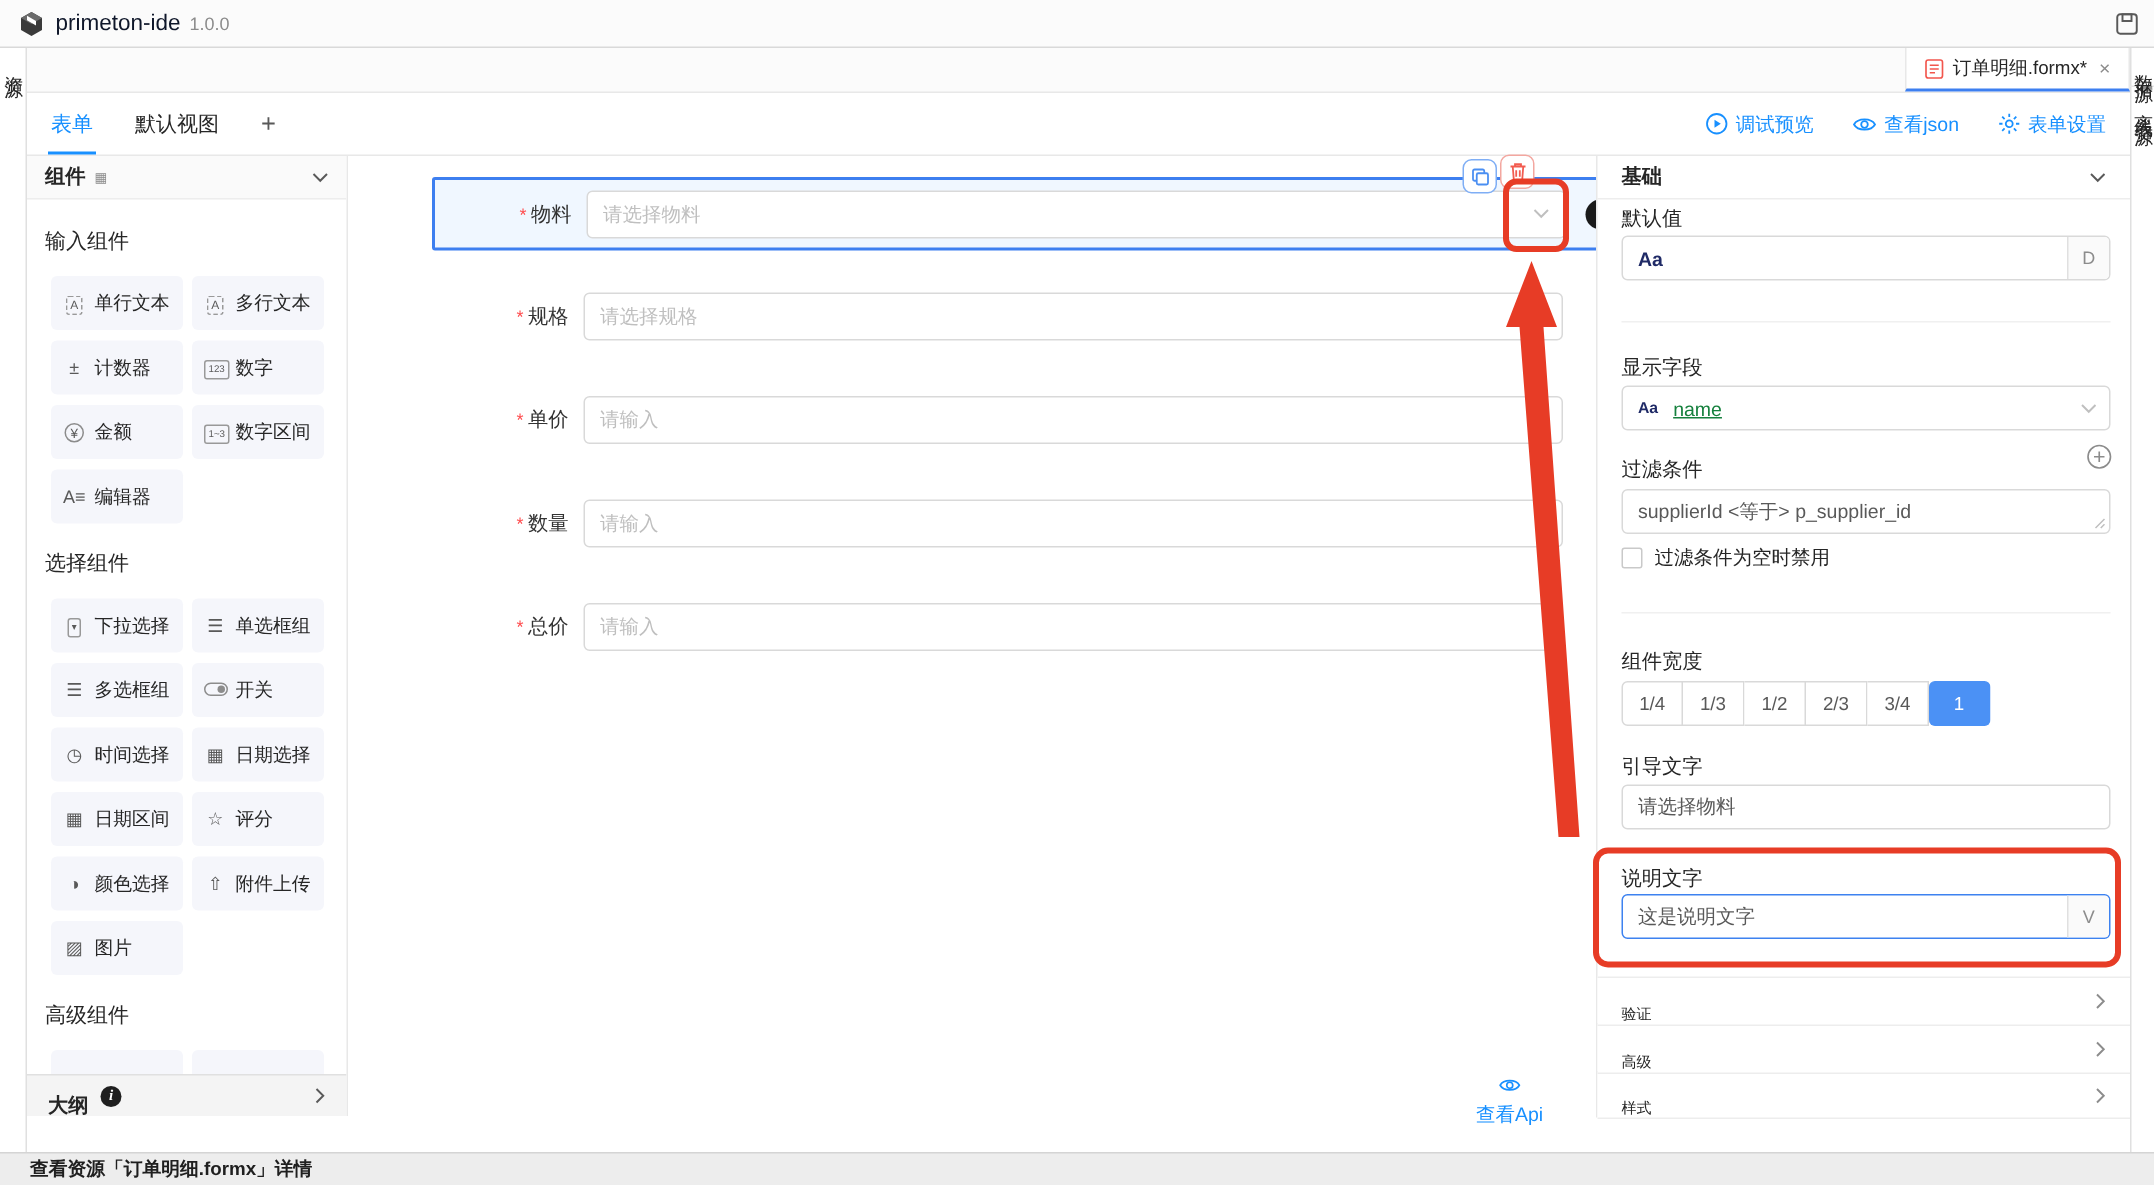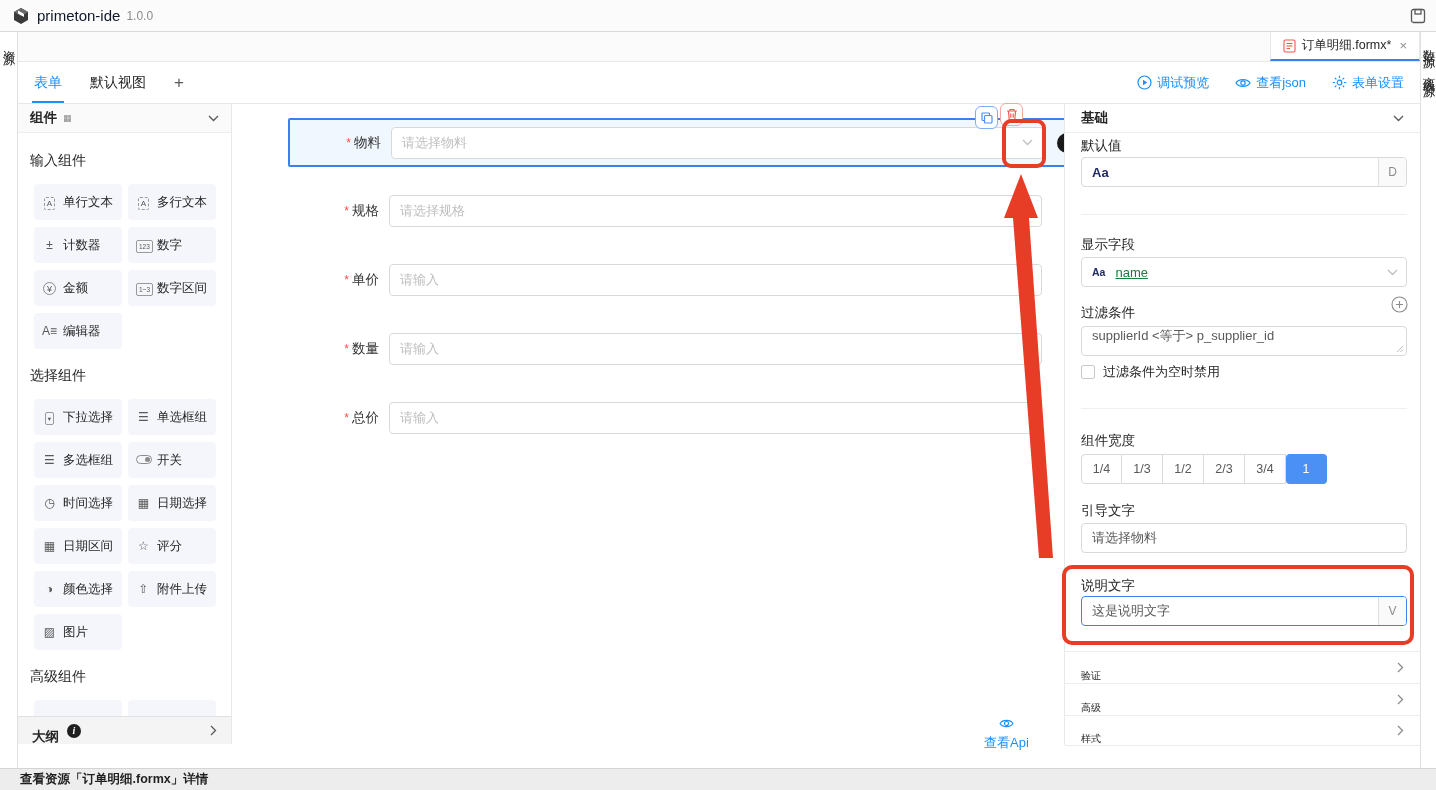--- a/index.html
+++ b/index.html
@@ -77,21 +77,21 @@
   .prow-head .chev { margin-left:auto; color:#595959; }
   .plabel { position:absolute; left:16px; font-size:13.5px; color:#262626; }
   .pinput { position:absolute; left:16px; width:326px; height:30px; border:1px solid #d9d9d9; border-radius:4px; background:#fff; display:flex; align-items:center; overflow:hidden; }
   .pinput input { border:none; outline:none; flex:1; height:100%; padding:0 10px; font-size:13px; color:#595959; font-family:inherit; background:transparent; min-width:0; }
   .pfx { font-weight:bold; color:#1f2a66; font-size:13px; padding-left:10px; flex:none; }
   .pfx.small { font-size:10.5px; }
   .sfx { width:28px; height:100%; border-left:1px solid #e0e0e0; background:#fafafa; color:#8c8c8c; display:flex; align-items:center; justify-content:center; font-size:12px; flex:none; cursor:pointer; }
   .pdivider { position:absolute; left:16px; width:326px; height:1px; background:#f0f0f0; }
   .selval { color:#15803d; font-size:13px; padding-left:10px; flex:1;text-decoration:underline; }
   .pinput .chev { color:#bfbfbf; margin-right:8px; }
-  .ta { position:absolute; left:16px; width:326px; height:30px; border:1px solid #d9d9d9; border-radius:4px; background:#fff; display:flex; align-items:flex-start; padding:0 10px; color:#595959; }
+  .ta { position:absolute; left:16px; width:326px; height:30px; border:1px solid #d9d9d9; border-radius:4px; background:#fff; display:flex; align-items:center; padding:0 10px; color:#595959; }
   .rsz { position:absolute; right:2px; bottom:2px; }
   .chkrow { position:absolute; left:16px; display:flex; align-items:center; gap:8px; cursor:pointer; }
   .chk { width:14px; height:14px; border:1px solid #c9c9c9; border-radius:2px; background:#fff; flex:none; }
   .seg { position:absolute; left:16px; display:flex; }
   .seg .cell { width:41px; height:30px; border:1px solid #d9d9d9; border-left:none; display:flex; align-items:center; justify-content:center; font-size:12.5px; color:#595959; background:#fff; cursor:pointer; }
   .seg .cell:first-child { border-left:1px solid #d9d9d9; border-radius:4px 0 0 4px; }
   .seg .cell.sel { background:#4b91f5; border-color:#4b91f5; color:#fff; border-radius:4px; }
   .pinput.focus { border:1px solid #3d82f0; }
   .collapse-row { position:absolute; left:0; width:355px; height:31px; border-top:1px solid #ededed; display:flex; align-items:center; padding:0 16px; cursor:pointer; background:#fff; }
   .collapse-row .t { font-size:10px;margin-top:17px; }

